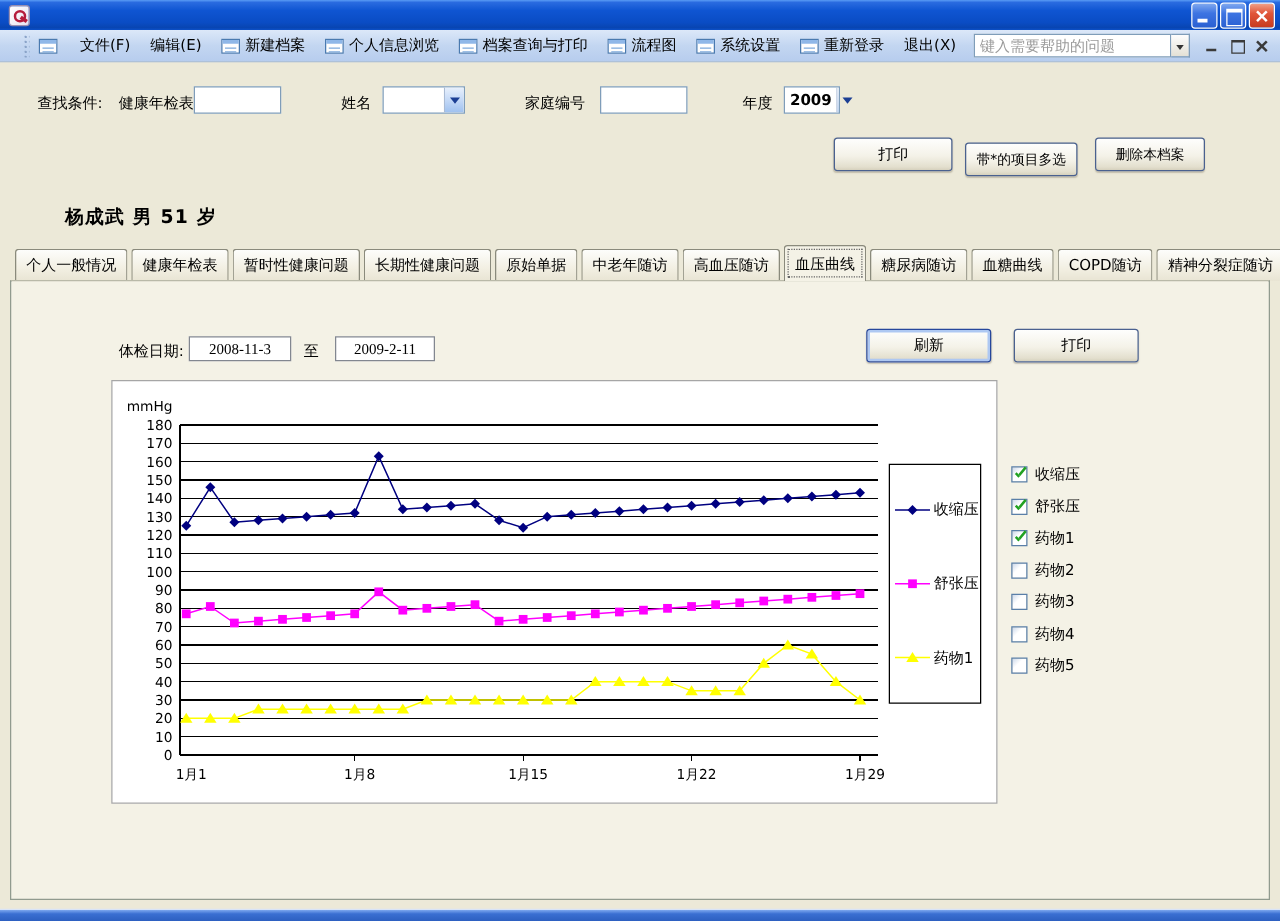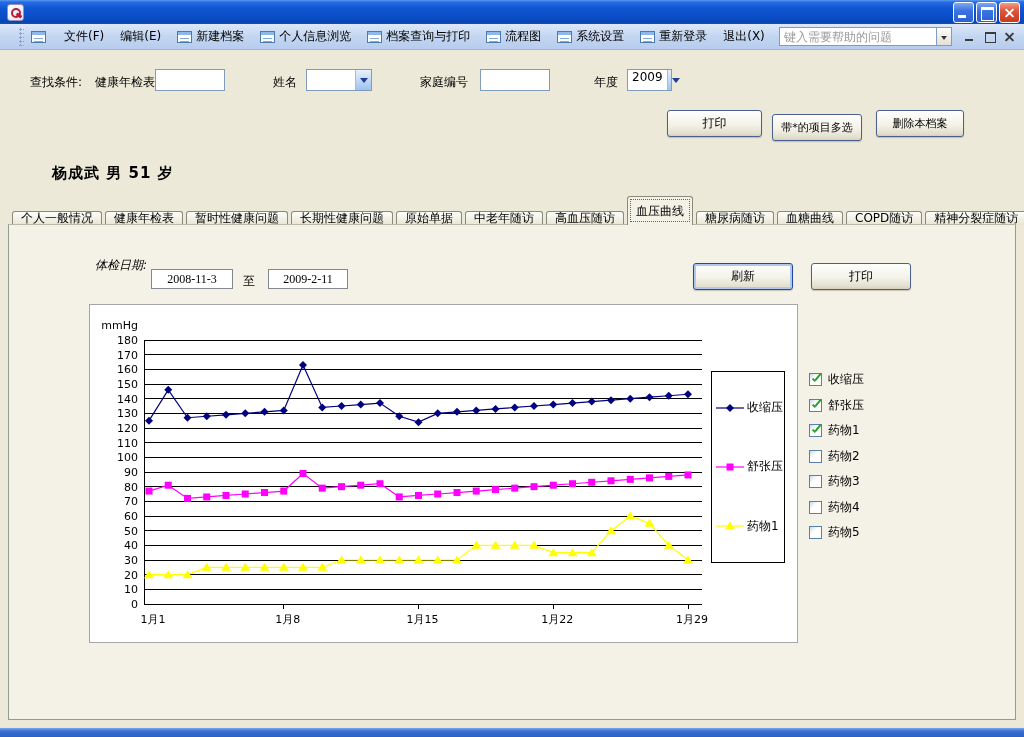--- a/index.html
+++ b/index.html
@@ -58,38 +58,38 @@
     border:1px solid #3a3a3a; border-top:2px solid #3a3a3a; }
   .mdi.close::before, .mdi.close::after { content:""; position:absolute; left:0; top:5px; width:11px; height:2px; background:#3a3a3a; }
   .mdi.close::before { transform:rotate(45deg); }
   .mdi.close::after { transform:rotate(-45deg); }
 
   
   .client { position:absolute; left:0; top:50px; width:1024px; height:678px; background:#ece9d8; }
   .lbl { position:absolute; font-size:12px; white-space:nowrap; }
   .tbox { position:absolute; height:22px; border:1px solid #7f9db9; background:#fff; font-size:12px;
     padding:0 3px; font-family:"DejaVu Sans", sans-serif; }
-  .combo { position:absolute; height:22px; border:1px solid #7f9db9; background:#fff; display:flex; align-items:flex-start; }
+  .combo { position:absolute; height:22px; border:1px solid #7f9db9; background:#fff; display:flex; align-items:center;font-weight:bold; }
   .combo .val { flex:1; padding:0 4px; font-size:12px; }
   .combo .arrow { width:16px; height:100%; background:linear-gradient(180deg,#e8f0fc 0%,#c4d9f7 50%,#9fc1ef 100%);
     border-left:1px solid #aabbd4; position:relative; border-radius:0 1px 1px 0; }
   .combo .arrow::before { content:""; position:absolute; left:4px; top:8px;
     border-left:4px solid transparent; border-right:4px solid transparent; border-top:5px solid #1c3f94; }
 
   .xp-btn { position:absolute; height:27px; border:1px solid #4a618f; border-radius:3px;
     background:linear-gradient(180deg,#fefefd 0%,#f4f2e8 55%,#e3dfce 90%,#d6d1bd 100%);
     font-size:12px; font-family:"DejaVu Sans", sans-serif; text-align:center; cursor:default;
     box-shadow:0 1px 1px rgba(120,110,90,.35); }
   .xp-btn.focused { box-shadow:inset 0 0 0 2px #aec8f2, 0 1px 1px rgba(120,110,90,.35); border-color:#26479c; }
 
   .patient { position:absolute; left:52px; top:114px; font-size:15px; font-weight:bold; letter-spacing:1px;text-align:right; }
 
   
   .tabstrip { position:absolute; left:12px; top:148px; width:1004px; height:27px; display:flex; gap:3px; align-items:flex-end; }
-  .tab { height:14px; padding:0 8px; display:flex; align-items:center; white-space:nowrap;
+  .tab { height:26px; padding:0 8px; display:flex; align-items:center; white-space:nowrap;
     background:linear-gradient(180deg,#fdfdfb 0%,#f2efe2 60%,#e8e4d3 100%);
     border:1px solid #8a8a7c; border-bottom:none; border-radius:3px 3px 0 0; font-size:12px; }
   .tab.selected { height:29px; background:#f4f2e6; position:relative; z-index:5;
     outline:1px dotted #666; outline-offset:-4px; }
 
   
   .panel { position:absolute; left:8px; top:174px; width:1008px; height:496px;
     background:#f4f2e6; border:1px solid #919b8f; border-top:1px solid #b9b9a8; }
 
   .date-box { position:absolute; height:20px; border:1px solid #828790; background:#fff; font-size:12px;
@@ -210,21 +210,21 @@
       <div class="tab">中老年随访</div>
       <div class="tab">高血压随访</div>
       <div class="tab selected">血压曲线</div>
       <div class="tab">糖尿病随访</div>
       <div class="tab">血糖曲线</div>
       <div class="tab">COPD随访</div>
       <div class="tab">精神分裂症随访</div>
     </div>
 
   <div class="panel">
-    <span class="lbl" style="left:86px; top:32px;font-style:italic;">体检日期:</span>
+    <span class="lbl" style="left:86px; top:48px;">体检日期:</span>
     <input class="date-box" style="left: 142px; top: 44px; width: 82px;" value="2008-11-3">
     <span class="lbl" style="left:234px; top:48px;">至</span>
     <input class="date-box" style="left: 259px; top: 44px; width: 80px;" value="2009-2-11">
     <button class="xp-btn focused" style="left:684px; top:38px; width:100px;">刷新</button>
     <button class="xp-btn" style="left:802px; top:38px; width:100px;">打印</button>
 
     <div class="chart-wrap">
       <svg id="chart-svg" width="709" height="339" xmlns="http://www.w3.org/2000/svg">
           <line x1="54" y1="284.3333333333333" x2="612" y2="284.3333333333333" stroke="#000" stroke-width="1" shape-rendering="crispEdges"></line>
           <line x1="54" y1="269.6666666666667" x2="612" y2="269.6666666666667" stroke="#000" stroke-width="1" shape-rendering="crispEdges"></line>

